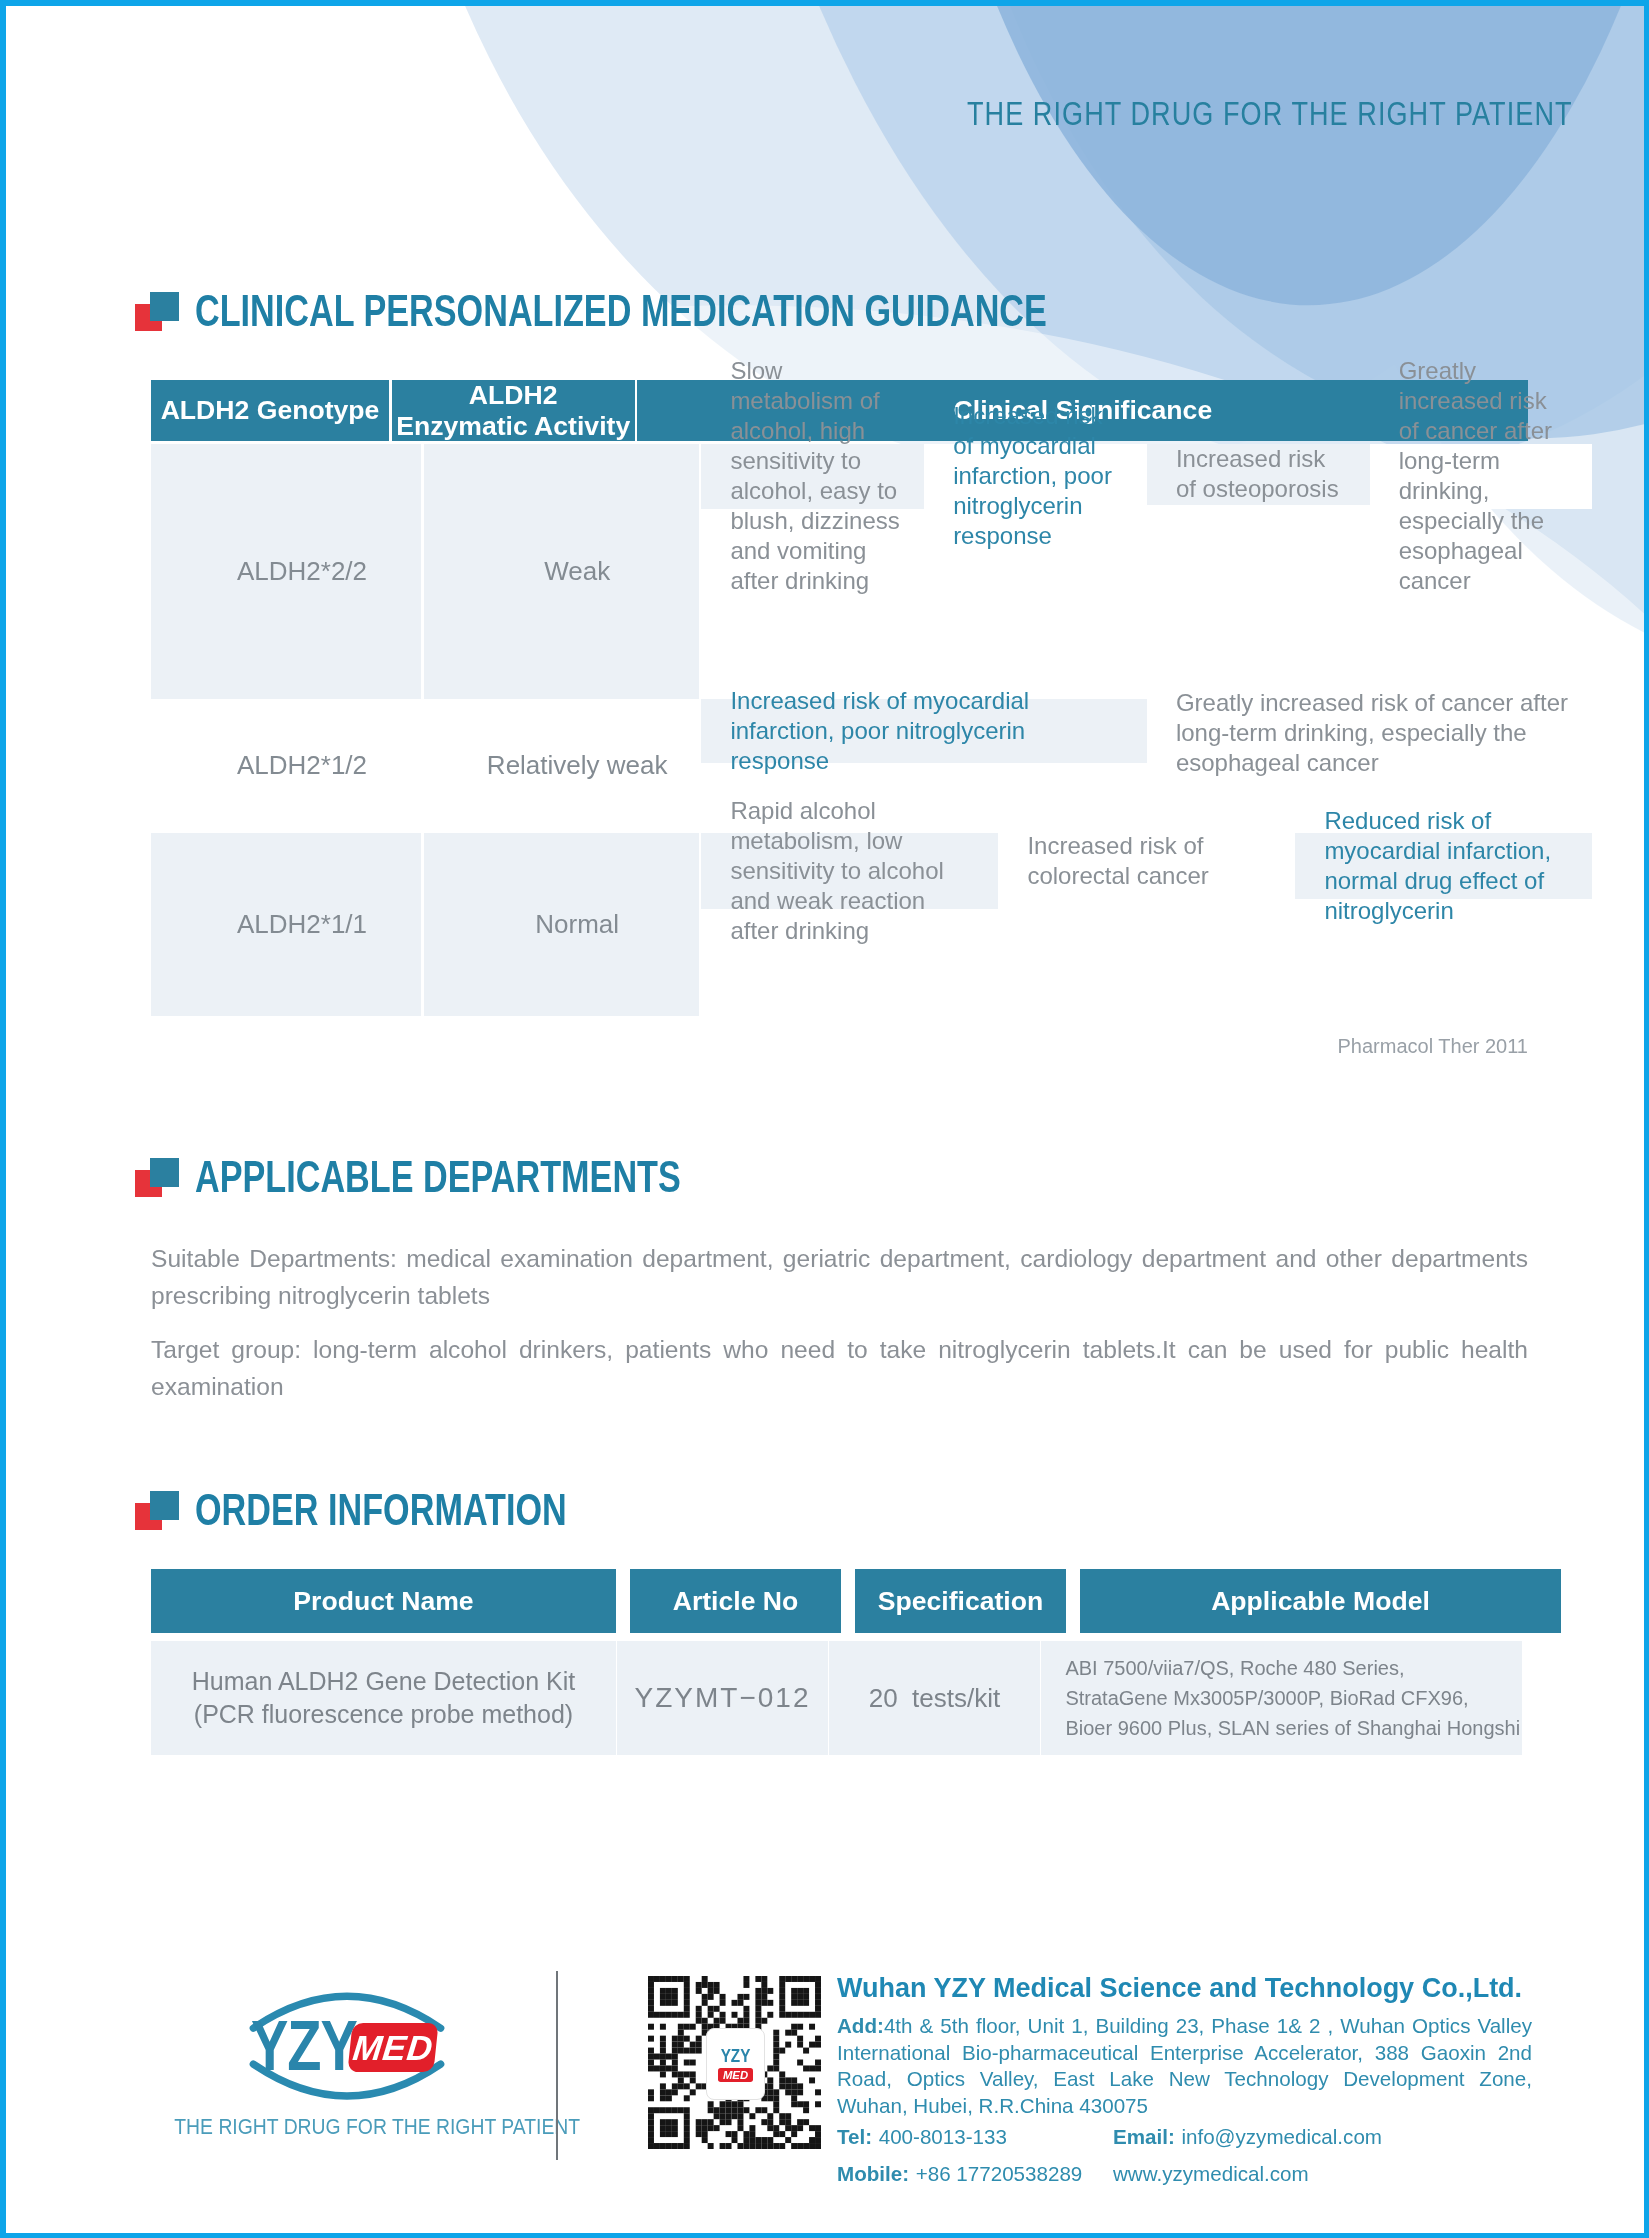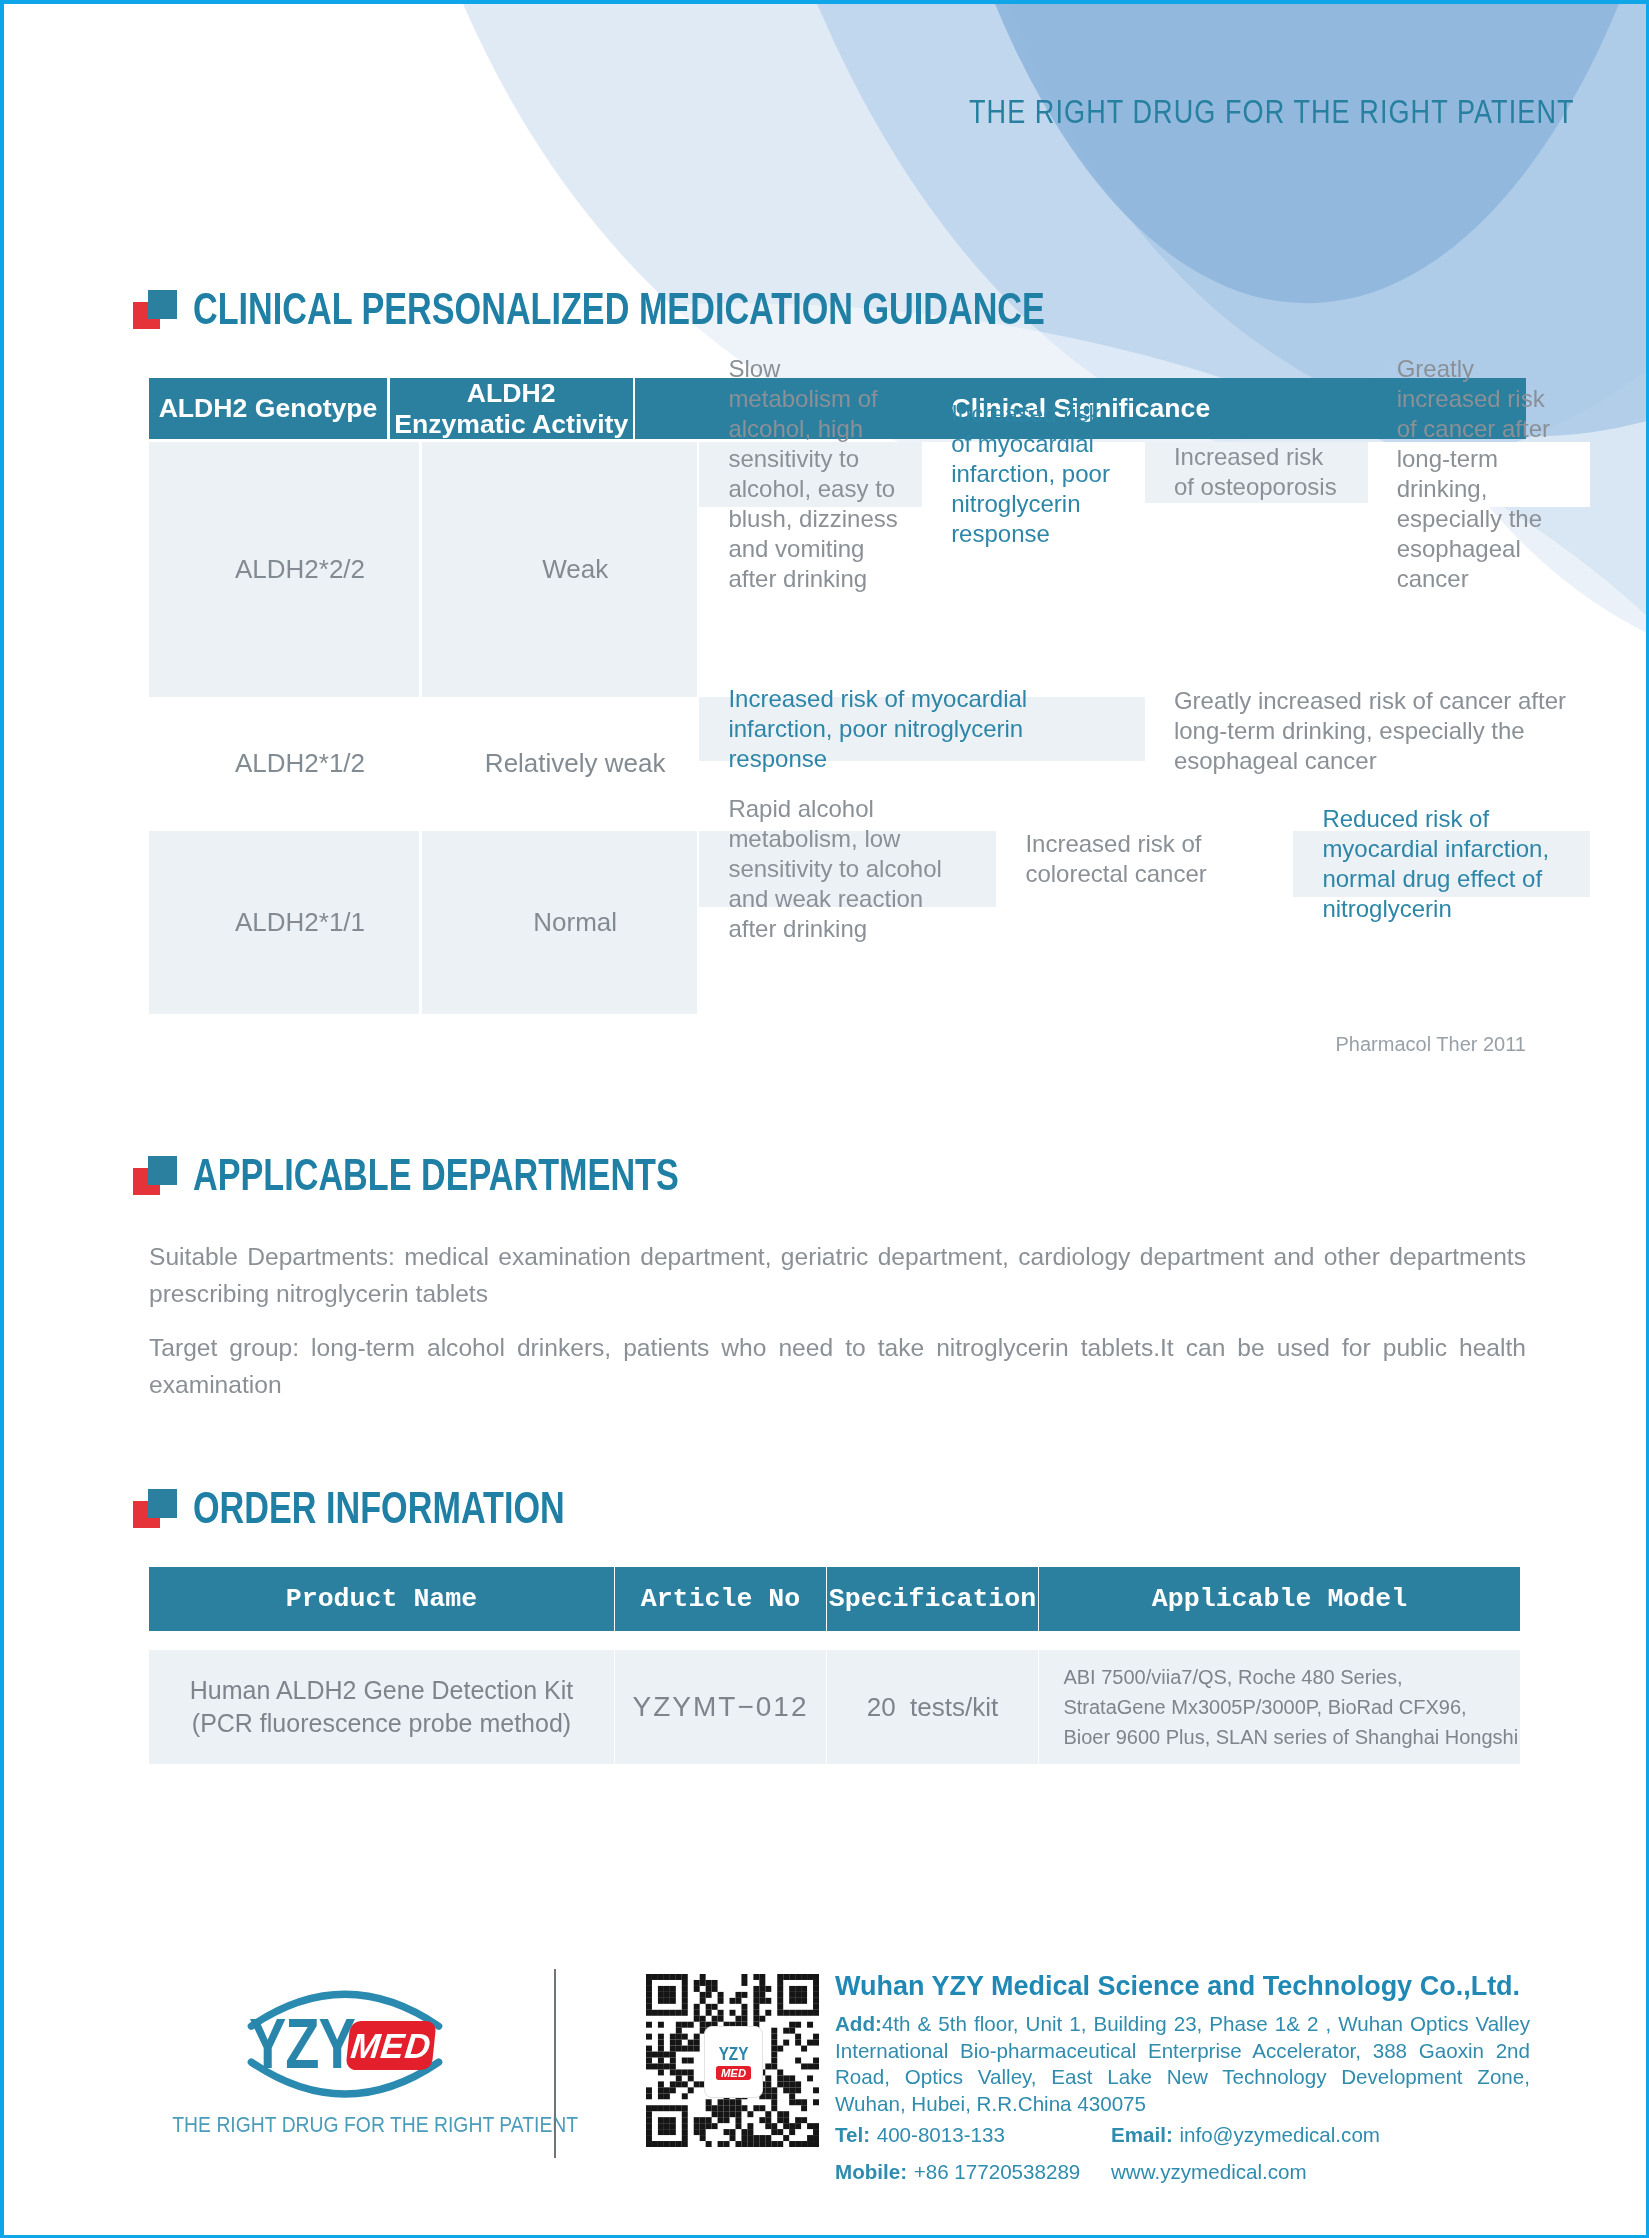--- a/index.html
+++ b/index.html
@@ -1,17 +1,17 @@
 <!DOCTYPE html>
 <html style="font-size:10.6px"><head>
 <meta charset="utf-8">
 <style>
   html,body{margin:0;padding:0;background:#ffffff;}
   .page{position:relative;width:1650px;height:2239px;background:#ffffff;overflow:hidden;
-        font-family:"Liberation Sans", sans-serif;box-sizing:border-box;border:4px solid #0ea5e9;}
+        font-family:"Liberation Sans", sans-serif;box-sizing:border-box;border:6px solid #0ea5e9;}
   
   .curves{position:absolute;top:0;left:0;}
   .top-tagline{position:absolute;top:89px;right:71px;font-size:33px;font-weight:400;
     color:#27809f;letter-spacing:1.3px;transform:scaleX(.82);transform-origin:right;white-space:nowrap;}
   
   .sect{position:absolute;left:129px;display:flex;align-items:flex-start;}
   .sq-icon{position:relative;width:44px;height:48px;margin-top:6.6px;margin-right:16px;flex:0 0 auto;}
   .sq-teal{position:absolute;left:15.3px;top:0;width:29px;height:29px;background:#2b80a0;z-index:2;}
   .sq-red{position:absolute;left:0;top:12.6px;width:26.6px;height:27px;background:#e6333a;z-index:1;}
   .sect h2{margin:0;font-size:45px;font-weight:700;color:#1f7fa5;letter-spacing:0px;
@@ -30,21 +30,21 @@
   .bg-wh{background:#ffffff;}
   .sigcol{display:flex;flex-direction:row;width:891px;}
   .sig{display:flex;align-items:center;padding:0 24px 0 29px;font-size:24px;line-height:30px;color:#8a9096;box-sizing:border-box;width:891px;}
   .sig.hl{color:#2d86a8;}
   .src-note{position:absolute;left:145px;top:1029px;width:1377px;text-align:right;font-size:20px;color:#99a0a7;}
   
   .paras{position:absolute;left:145px;top:1234px;width:1377px;}
   .paras p{margin:0 0 17.3px 0;font-size:24.6px;line-height:37px;color:#8b9096;text-align:justify;}
   
   .t2{position:absolute;left:145px;top:1563px;width:1377px;}
-  .t2-head{display:flex;column-gap:1px;margin-bottom:19px;font-family:Liberation Mono, monospace;}
+  .t2-head{display:flex;column-gap:14px;margin-bottom:8px;}
   .t2-head .hc{background:#2b80a0;color:#ffffff;font-weight:700;font-size:26.6px;height:64px;
     display:flex;align-items:center;justify-content:center;}
   .t2-row{display:flex;column-gap:1px;}
   .t2-row .rc{background:#ecf1f6;height:114px;display:flex;align-items:center;justify-content:center;color:#7d848b;}
   .o1{width:465px;flex:0 0 auto;}
   .o2{width:211px;flex:0 0 auto;}
   .o3{width:211px;flex:0 0 auto;}
   .o4{width:481px;flex:0 0 auto;}
   .pn{font-size:25px;line-height:33px;text-align:center;white-space:pre-line;}
   .art{font-size:28px;letter-spacing:2px;}

